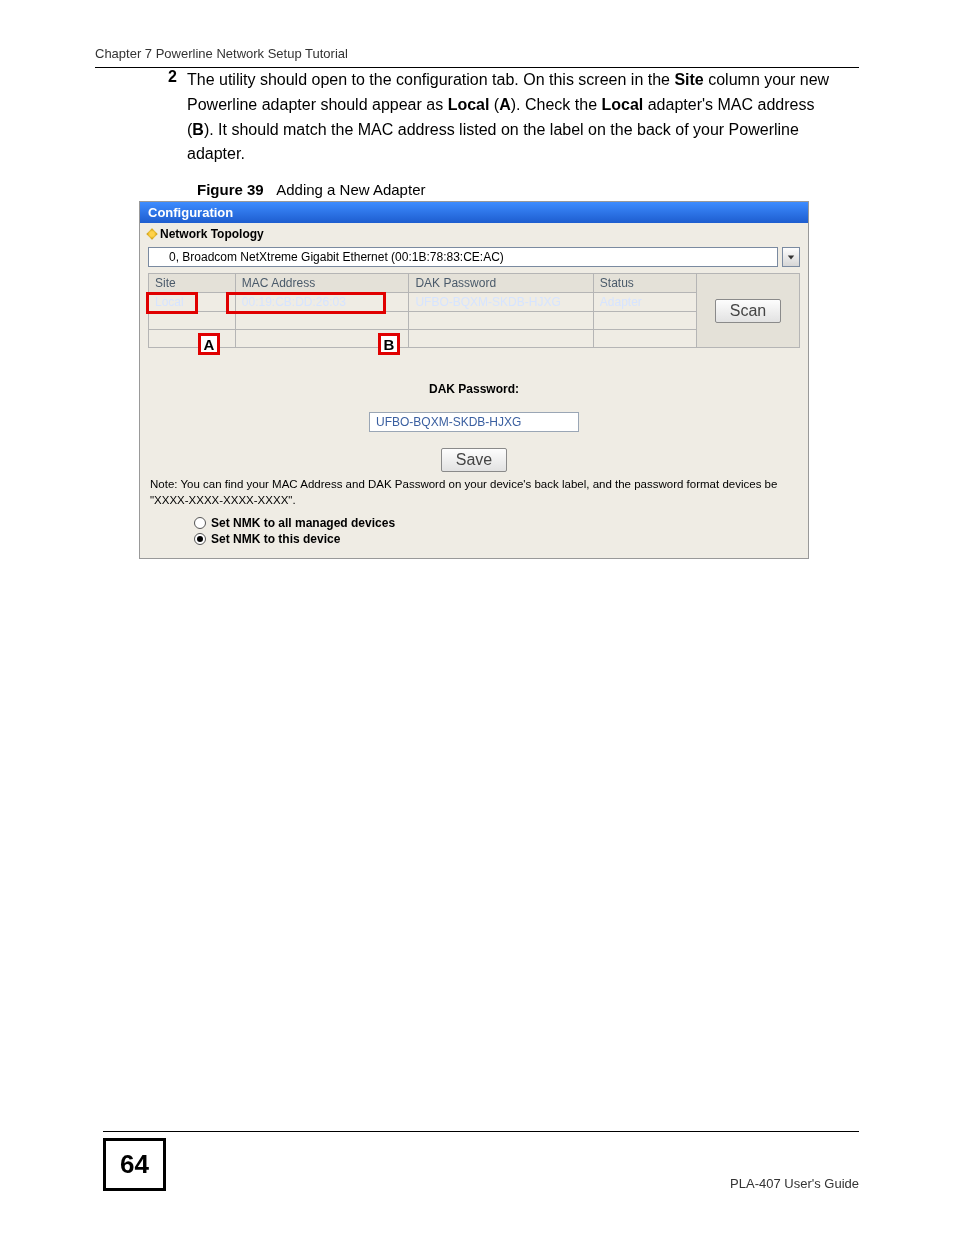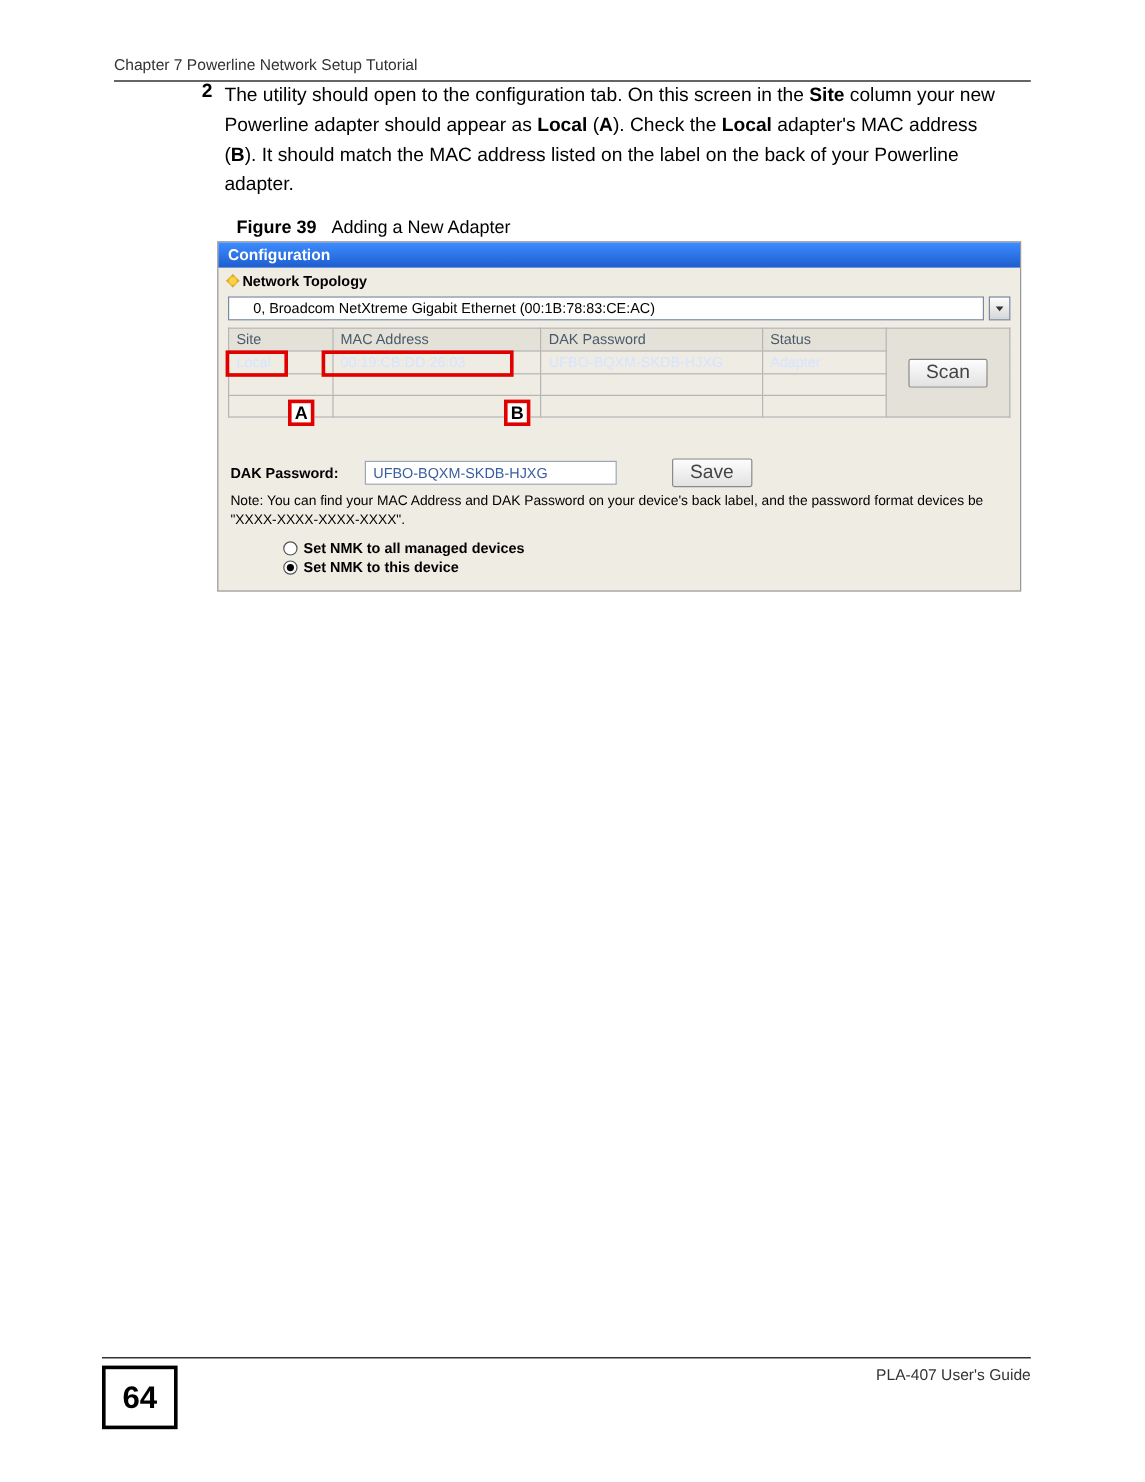--- a/index.html
+++ b/index.html
@@ -43,21 +43,21 @@
   .figure-caption {
     margin-left: 102px;
     font-size: 15px;
     margin-top: 14px;
     margin-bottom: 3px;
   }
   .figure-caption .fig-label { font-weight: bold; }
 
   
   .app-frame {
-    margin-left: 86px;
+    margin-left: 44px;
     width: 670px;
     border: 1px solid #999;
     background: #efece4;
     font-family: Tahoma, Arial, sans-serif;
     font-size: 12px;
     color: #000;
   }
   .tab-bar {
     background: linear-gradient(#3d8cff, #1e5dcf);
     color: #fff;
@@ -207,26 +207,26 @@
   .nmk-input {
     border: 1px solid #9aa6b5;
     background: #fff;
     height: 20px;
     width: 230px;
   }
 
   
   .footer {
     position: absolute;
-    left: 85px; right: 95px;
+    left: 103px; right: 95px;
     bottom: 44px;
     border-top: 1px solid #000;
     padding-top: 6px;
     display: flex;
-    align-items: flex-start;
+    align-items: flex-end;
   }
   .page-num-box {
     border: 3px solid #000;
     padding: 8px 14px;
     font-size: 26px;
     font-weight: bold;
     margin-right: auto;
   }
   .guide-name {
     font-size: 13px;
@@ -308,21 +308,21 @@
       </tbody>
         </table>
 
       <div class="callout" style="left:6px; top:19px; width:52px; height:22px;"></div>
       <div class="callout" style="left:86px; top:19px; width:160px; height:22px;"></div>
       <div class="callout-label" style="left:58px; top:60px;">A</div>
       <div class="callout-label" style="left:238px; top:60px;">B</div>
     </div>
 
     <div class="form-area">
-      <div class="form-row" style="margin-top:24px;">
+      <div class="form-row" style="margin-top:24px;flex-direction:column;">
         <span class="label">DAK Password:</span>
         <span style="width:6px;"></span>
         <span class="text-input">UFBO-BQXM-SKDB-HJXG</span>
         <span style="width:30px;"></span>
         <span class="btn">Save</span>
       </div>
       <div class="note">Note: You can find your MAC Address and DAK Password on your device's back label, and the password format devices be "XXXX-XXXX-XXXX-XXXX".</div>
 
 
       <div class="radio-line">

